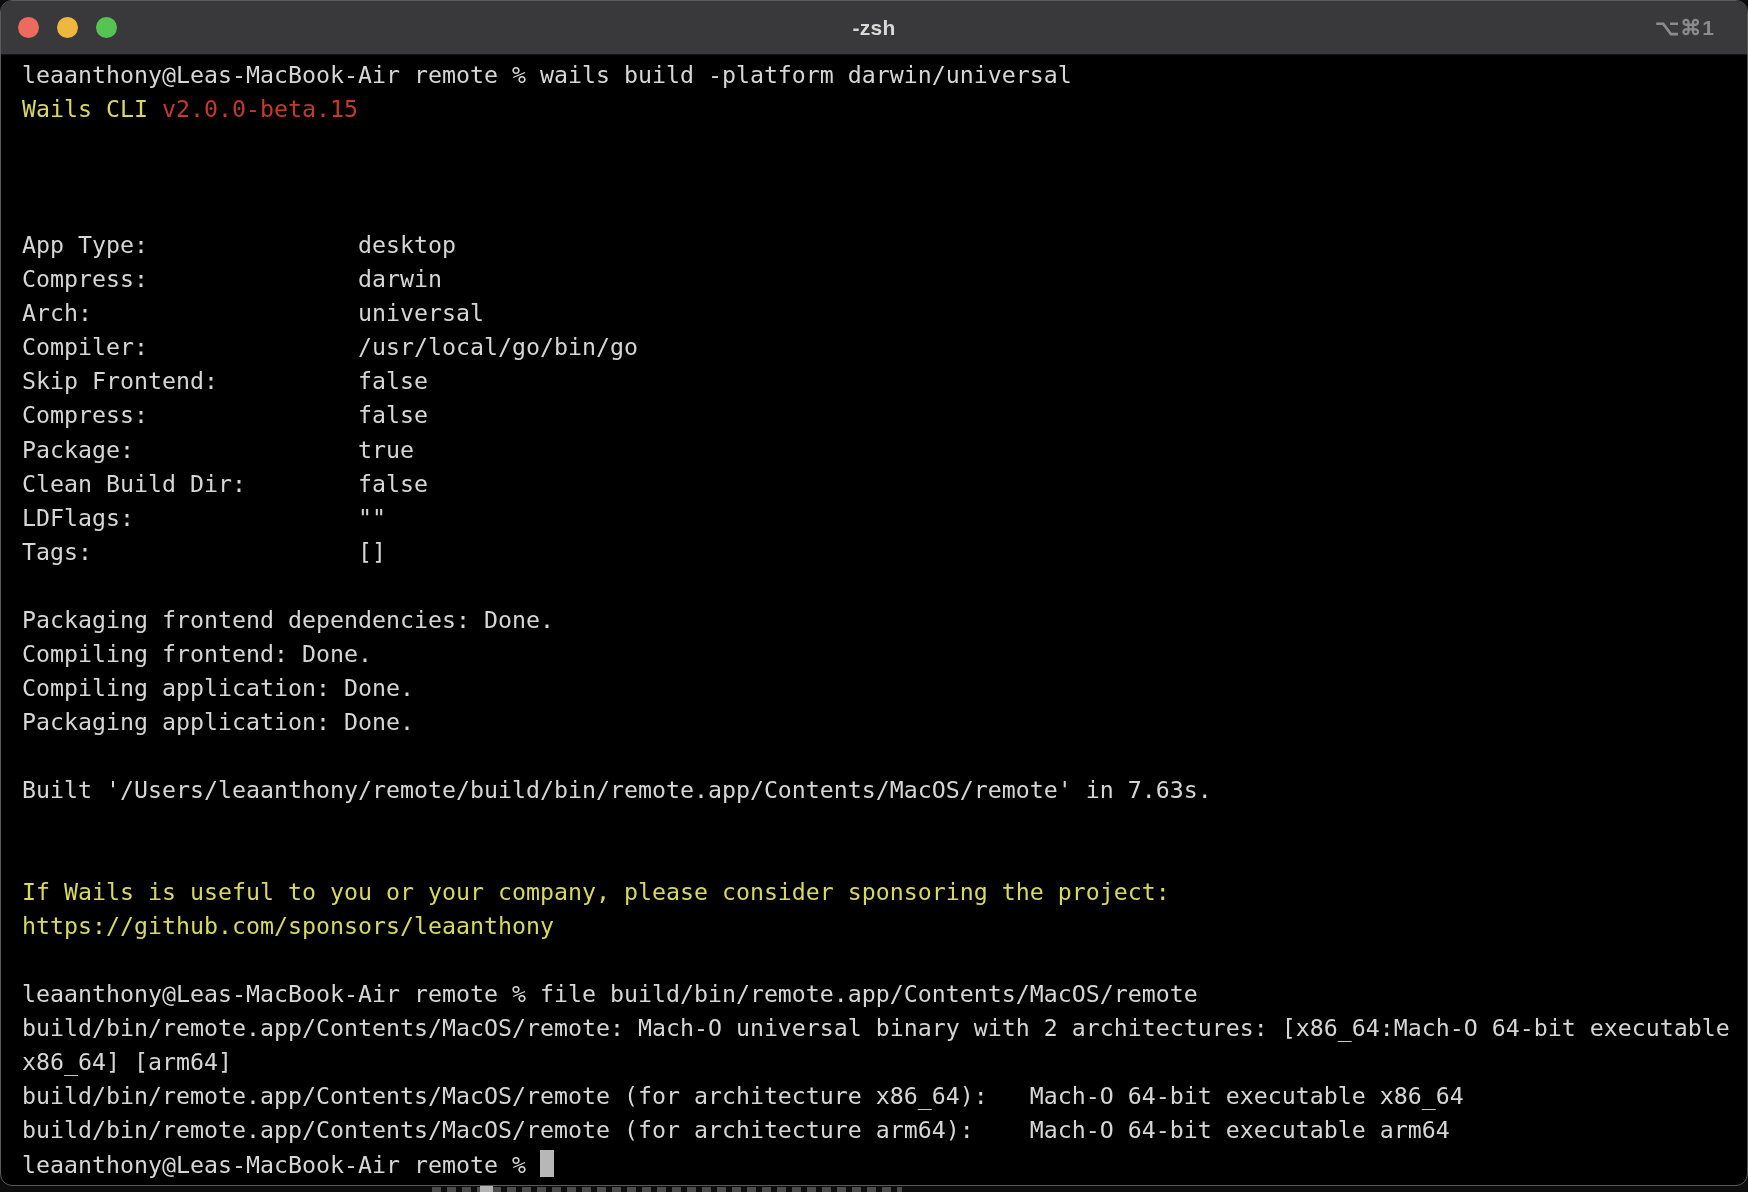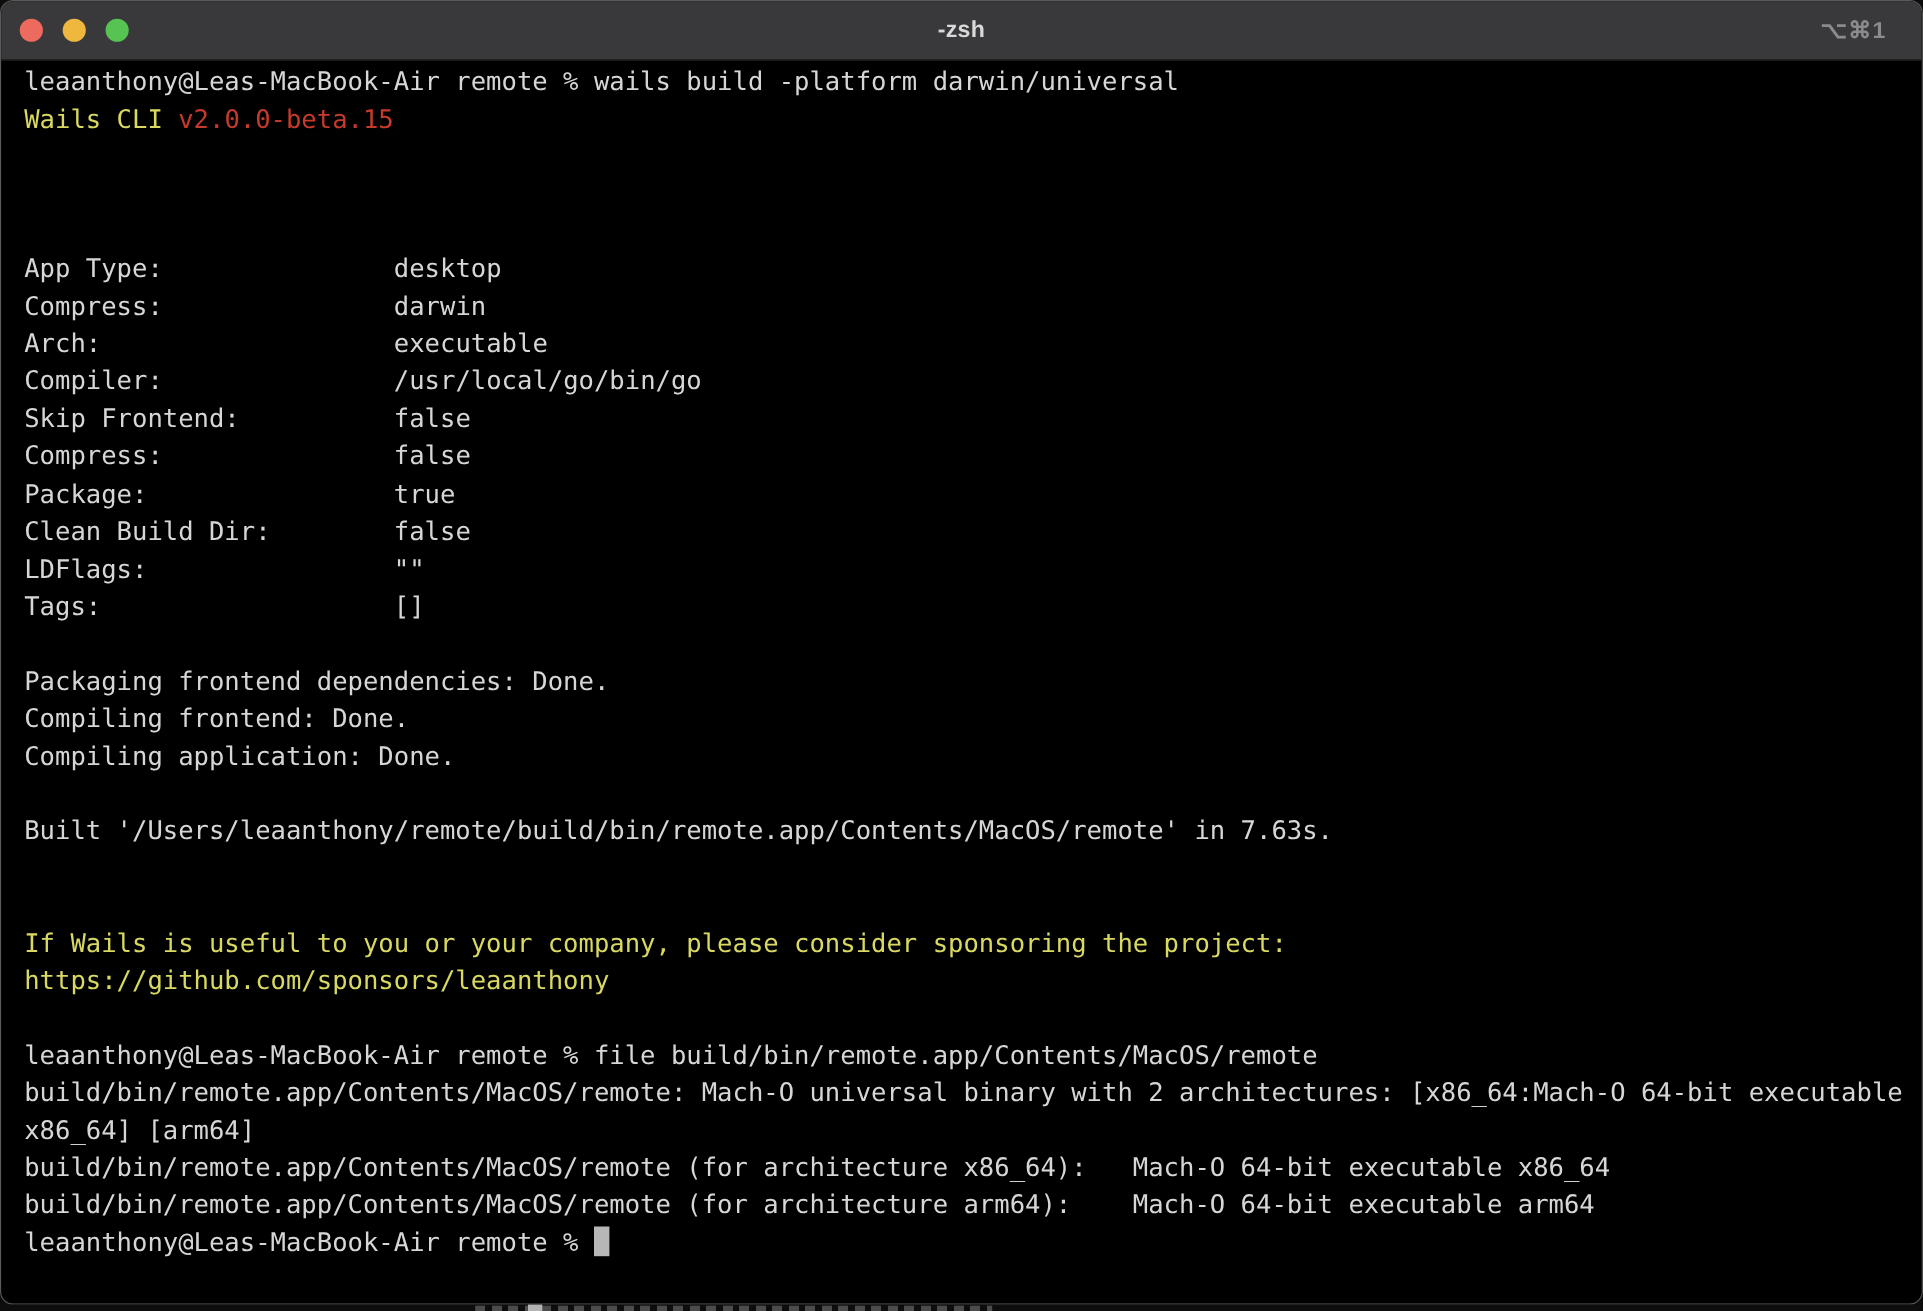--- a/index.html
+++ b/index.html
@@ -59,32 +59,33 @@
     <div class="shortcut">⌥⌘1</div>
   </div>
   <div class="terminal">
       <div class="line"><span class="c-fg">leaanthony@Leas-MacBook-Air remote % wails build -platform darwin/universal</span></div>
       <div class="line"><span class="c-yellow">Wails CLI </span><span class="c-red">v2.0.0-beta.15</span></div>
       <div class="line"></div>
       <div class="line"></div>
       <div class="line"></div>
       <div class="line"><span class="kv-label">App Type:</span><span class="c-fg">desktop</span></div>
       <div class="line"><span class="kv-label">Compress:</span><span class="c-fg">darwin</span></div>
-      <div class="line"><span class="kv-label">Arch:</span><span class="c-fg">executable</span></div>
+      <div class="line"><span class="kv-label">Arch:</span><span class="c-fg">universal</span></div>
       <div class="line"><span class="kv-label">Compiler:</span><span class="c-fg">/usr/local/go/bin/go</span></div>
       <div class="line"><span class="kv-label">Skip Frontend:</span><span class="c-fg">false</span></div>
       <div class="line"><span class="kv-label">Compress:</span><span class="c-fg">false</span></div>
       <div class="line"><span class="kv-label">Package:</span><span class="c-fg">true</span></div>
       <div class="line"><span class="kv-label">Clean Build Dir:</span><span class="c-fg">false</span></div>
       <div class="line"><span class="kv-label">LDFlags:</span><span class="c-fg">""</span></div>
       <div class="line"><span class="kv-label">Tags:</span><span class="c-fg">[]</span></div>
       <div class="line"></div>
       <div class="line"><span class="c-fg">Packaging frontend dependencies: Done.</span></div>
       <div class="line"><span class="c-fg">Compiling frontend: Done.</span></div>
       <div class="line"><span class="c-fg">Compiling application: Done.</span></div>
+      <div class="line"><span class="c-fg">Packaging application: Done.</span></div>
       <div class="line"></div>
       <div class="line"><span class="c-fg">Built '/Users/leaanthony/remote/build/bin/remote.app/Contents/MacOS/remote' in 7.63s.</span></div>
       <div class="line"></div>
       <div class="line"></div>
       <div class="line"><span class="c-yellow">If Wails is useful to you or your company, please consider sponsoring the project:</span></div>
       <div class="line"><span class="c-yellow">https://github.com/sponsors/leaanthony</span></div>
       <div class="line"></div>
       <div class="line"><span class="c-fg">leaanthony@Leas-MacBook-Air remote % file build/bin/remote.app/Contents/MacOS/remote</span></div>
       <div class="line"><span class="c-fg">build/bin/remote.app/Contents/MacOS/remote: Mach-O universal binary with 2 architectures: [x86_64:Mach-O 64-bit executable</span></div>
       <div class="line"><span class="c-fg">x86_64] [arm64]</span></div>

